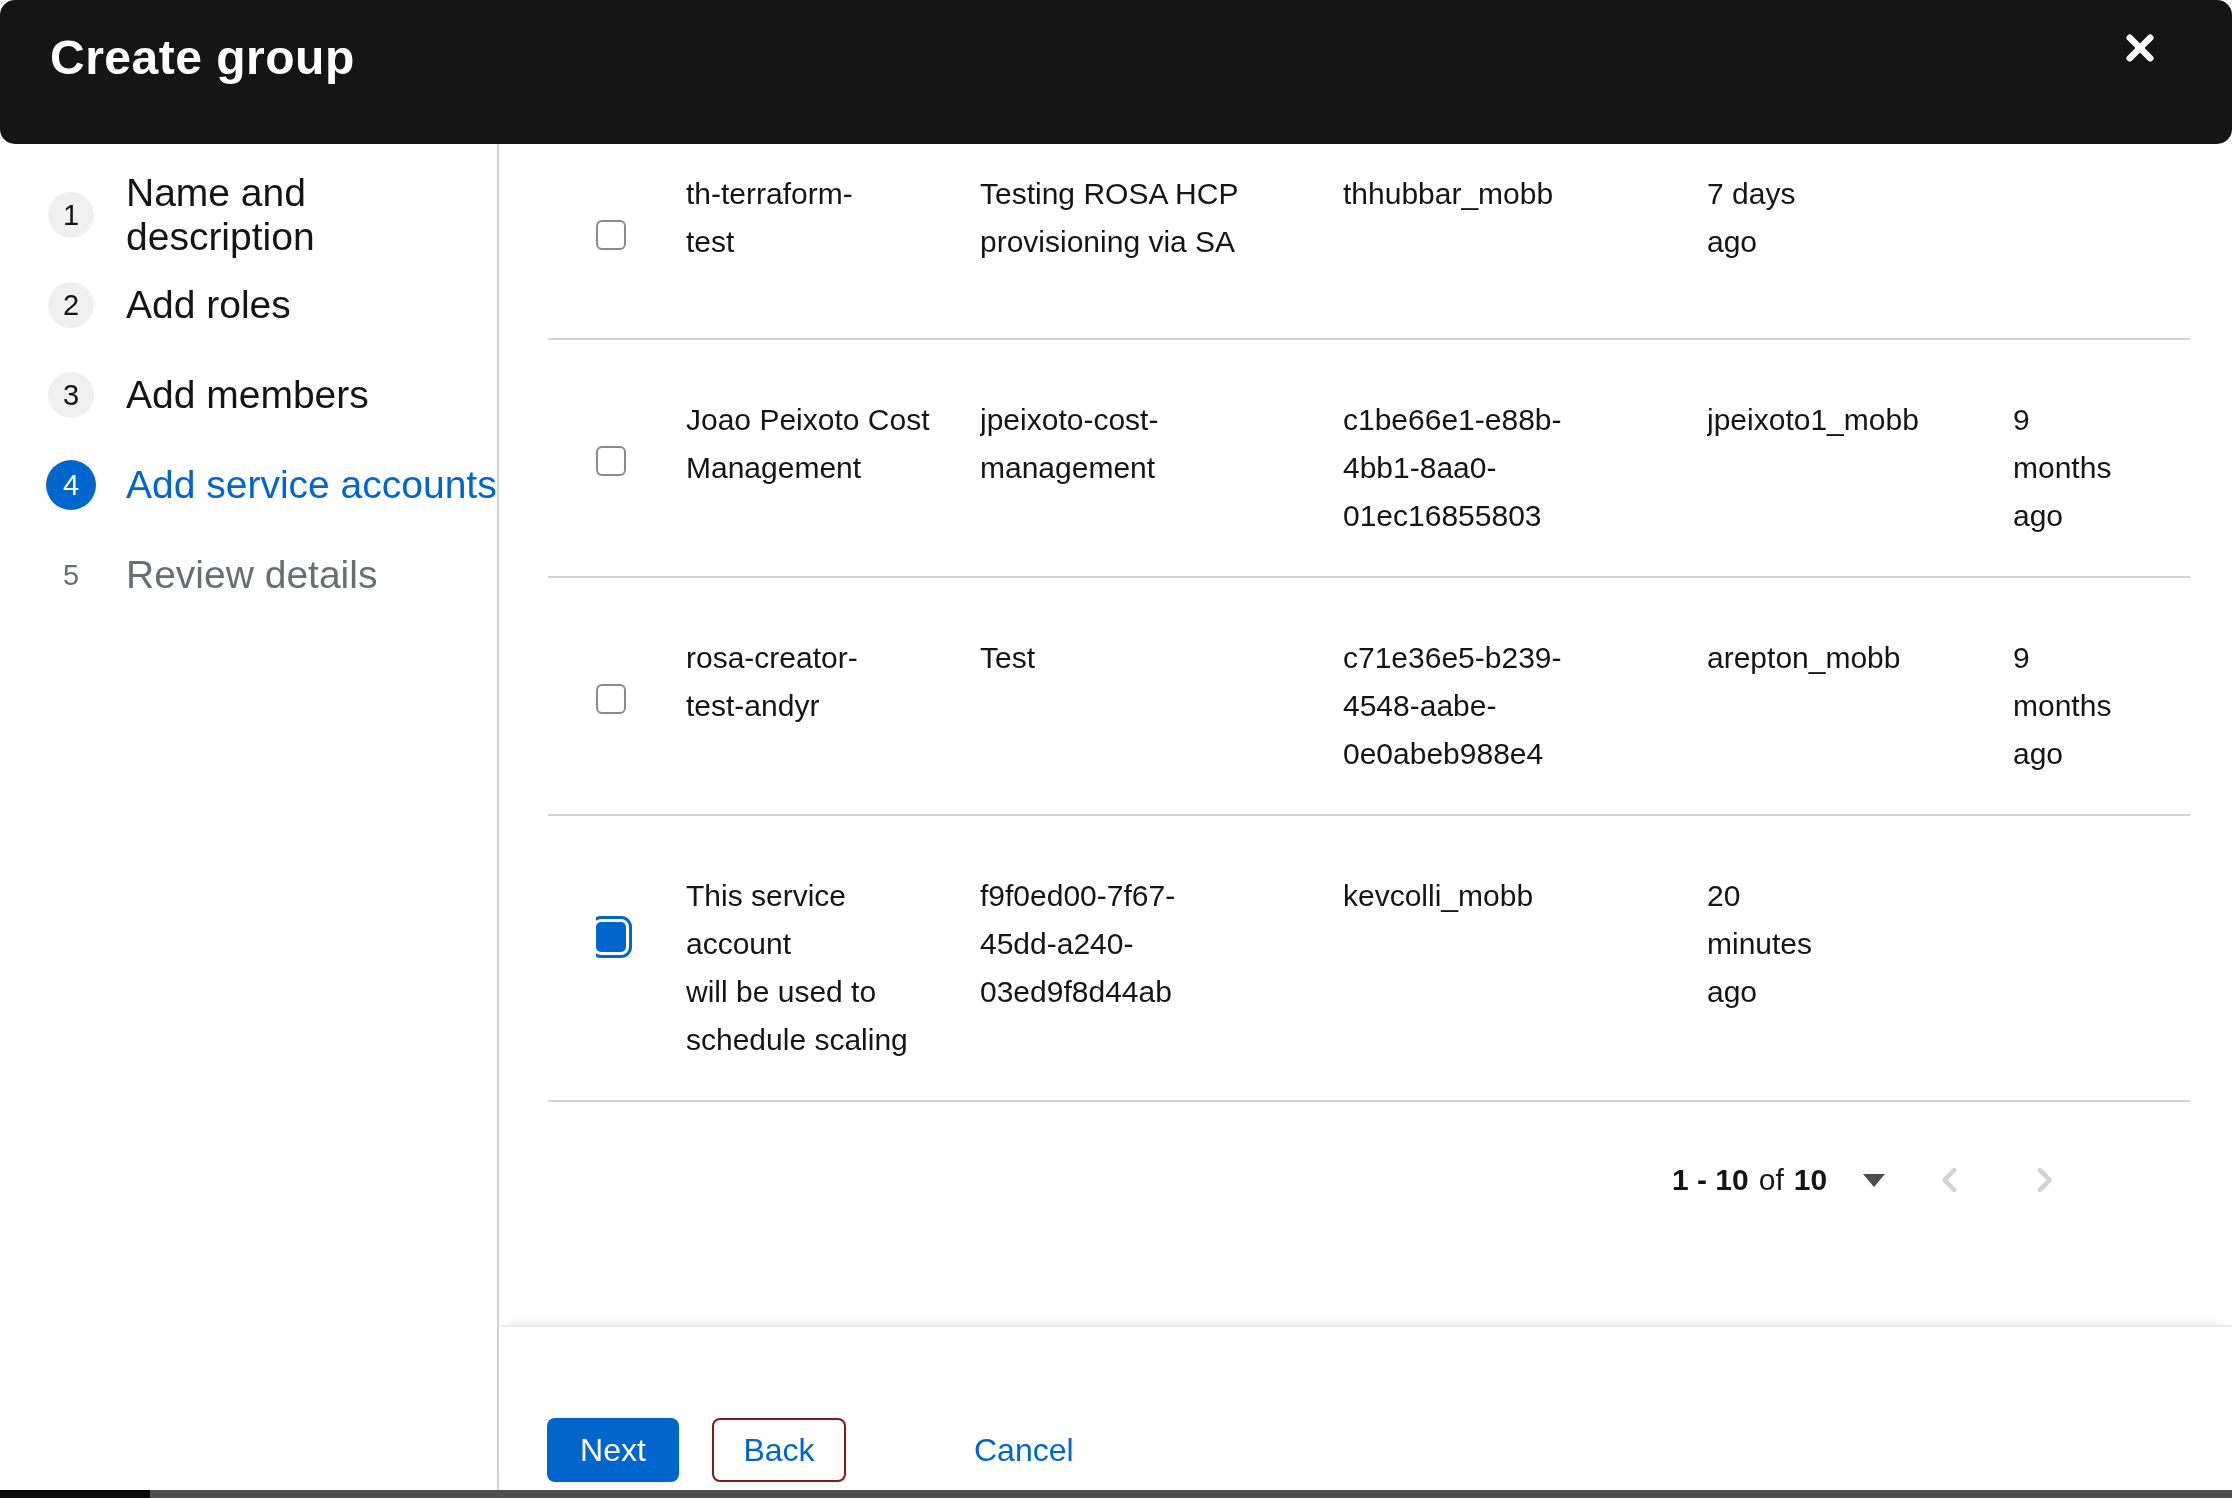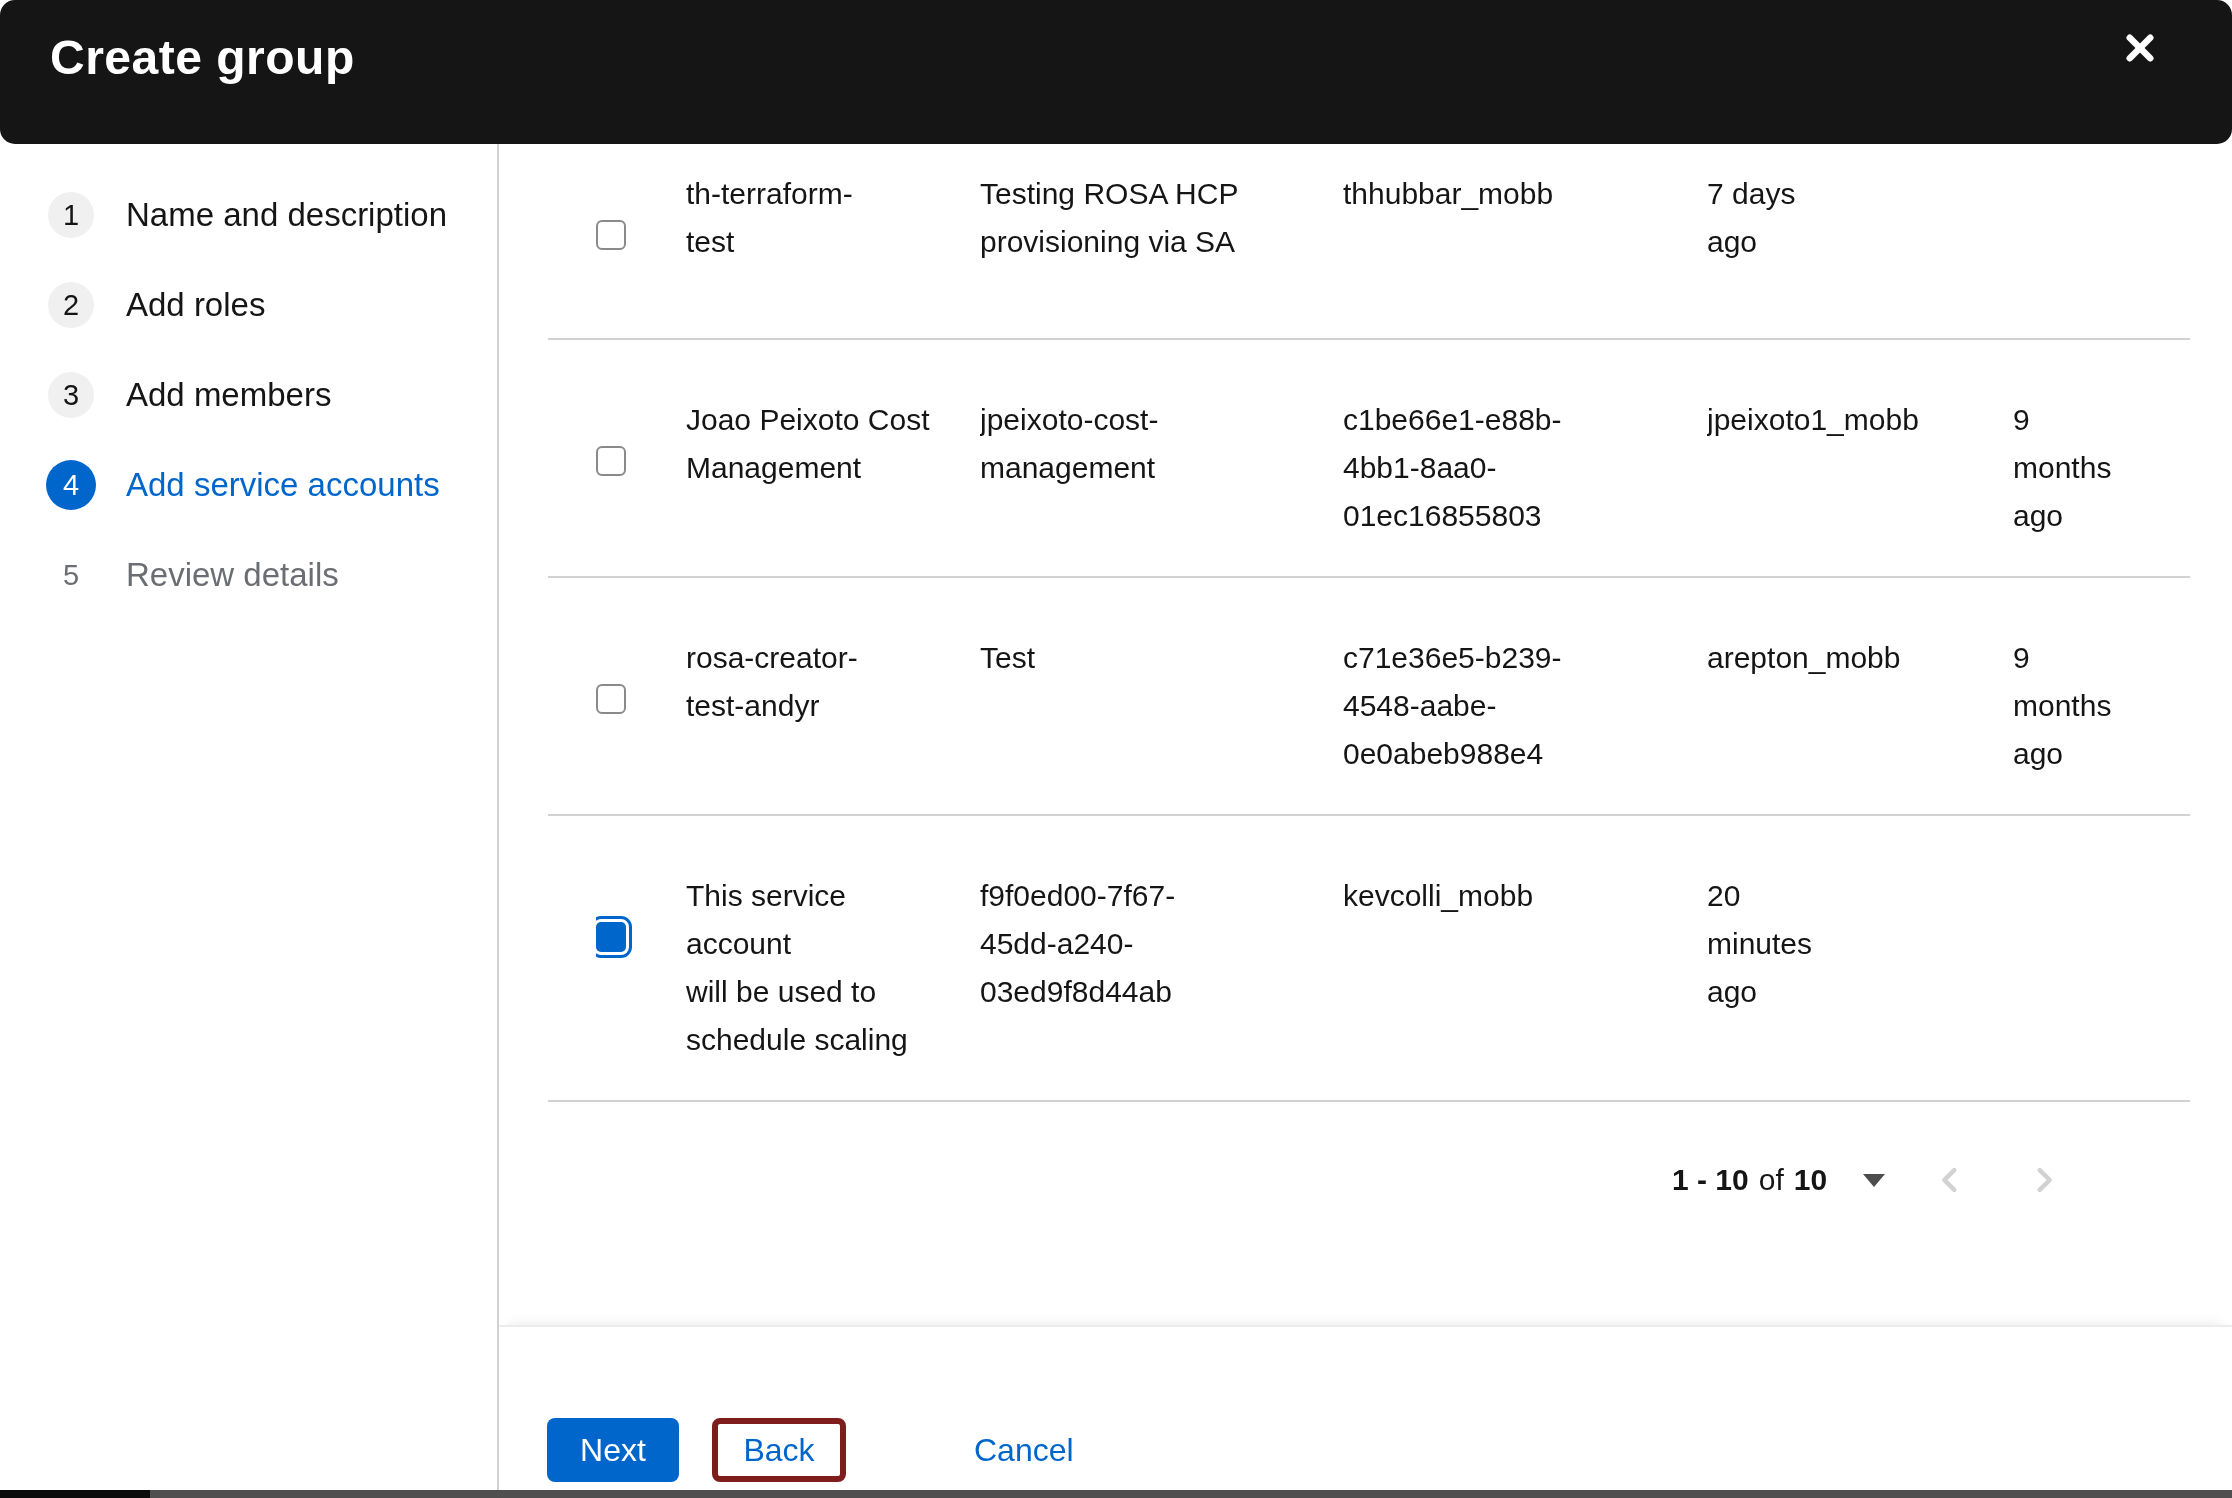--- a/index.html
+++ b/index.html
@@ -32,21 +32,21 @@
     list-style:none;
   }
   .step {
     display:flex; align-items:center; height:50px; margin-bottom:40px; cursor:pointer;
   }
   .step-circle {
     width:46px; height:46px; border-radius:50%; background:#f0f0f0;
     display:flex; align-items:center; justify-content:center;
     font-size:29px; color:#151515; flex:0 0 auto;
   }
-  .step-label { margin-left:32px; font-size:33px; color:#151515; }
+  .step-label { margin-left:32px; font-size:39px; color:#151515; }
   .step.current .step-circle { width:50px; height:50px; background:#0066cc; color:#fff; margin-left:-2px; }
   .step.current .step-label { color:#0066cc; margin-left:30px; }
   .step.disabled { cursor:default; }
   .step.disabled .step-circle { background:transparent; color:#6a6e73; }
   .step.disabled .step-label { color:#6a6e73; }
 
   
   .content { position:absolute; left:499px; top:144px; right:0; bottom:0; background:#fff; }
   .sa-table { margin:0 42px 0 49px; }
   .row {
@@ -98,21 +98,21 @@
     position:absolute; left:499px; right:0; top:1325px; height:165px;
     background:#fff; border-top:2px solid #ececec;
     box-shadow:0 -10px 12px -10px rgba(0,0,0,0.10);
   }
   .btn {
     position:absolute; top:59px; height:64px; font-family:"Liberation Sans", sans-serif;
     font-size:32px; border-radius:8px; cursor:pointer;
     display:flex; align-items:center; justify-content:center;margin-top:32px;
   }
   .btn-next { left:48px; width:132px; background:#0066cc; color:#fff; border:none; }
-  .btn-back { left:213px; width:134px; background:#fff; color:#0066cc; border:6px solid #7f1d1d; }
+  .btn-back { left:213px; width:134px; background:#fff; color:#0066cc; border:2px solid #7f1d1d; }
   .btn-cancel { left:475px; width:150px; background:transparent; color:#0066cc; border:none; justify-content:flex-start; }
 
   
   .bottom-bar { position:absolute; left:0; bottom:0; width:100%; height:8px; background:#4f4f4f; }
   .bottom-bar .dark-seg { position:absolute; left:0; top:0; width:150px; height:8px; background:#0b0b0b; }
 </style>
 </head>
 <body>
 
 <div class="screen">

